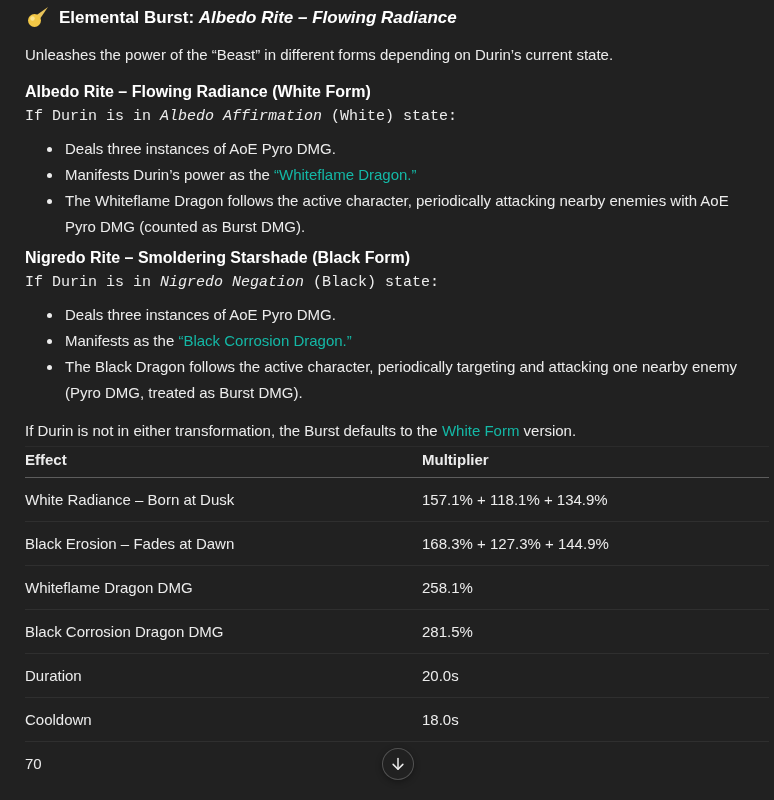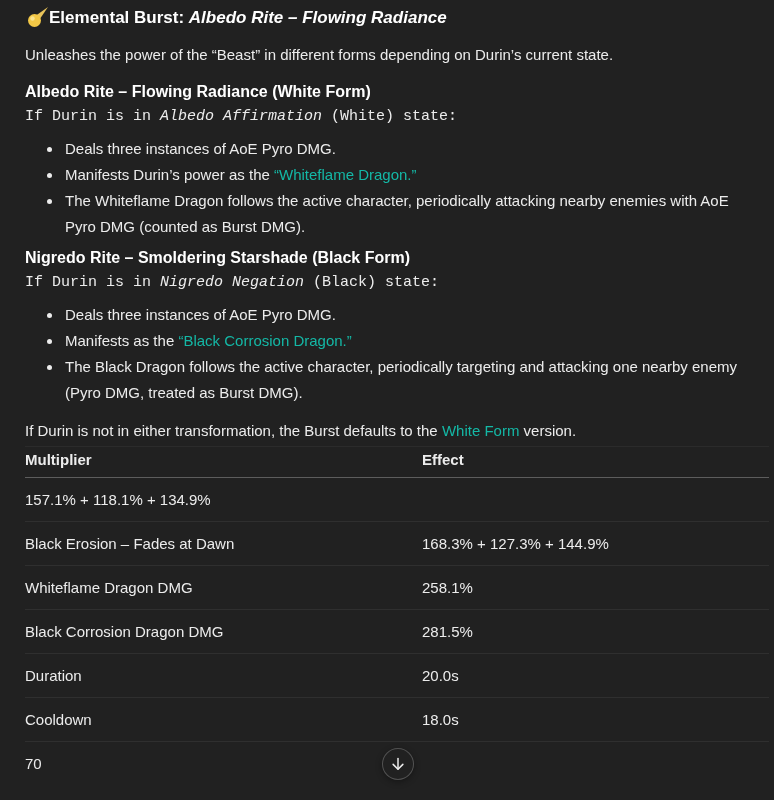--- a/index.html
+++ b/index.html
@@ -10,21 +10,21 @@
     color: #ececec;
     font-family: "Liberation Sans", sans-serif;
     font-size: 15px;
     line-height: 26px;
     overflow: hidden;
     position: relative;
   }
   .content { padding: 4px 25px 0 25px; }
 
   .msg-title {
-    display: flex; align-items: center; 
+    display: flex; align-items: center; gap: 10px;
     font-size: 17px; font-weight: bold; color: #ffffff;
     height: 28px; margin: 0 0 10px 0;
   }
   .msg-title .skill-name { font-style: italic; }
   .comet { width: 24px; height: 24px; flex: 0 0 auto; display: inline-flex; }
 
   p { margin: 0 0 12px 0; }
   p.intro { color: #ececec; }
 
   h4.form-heading {
@@ -112,25 +112,26 @@
   <ul class="feature-list">
     <li>Deals three instances of AoE Pyro DMG.</li>
     <li><span>Manifests as the </span><strong>“Black Corrosion Dragon.”</strong></li>
     <li>The Black Dragon follows the active character, periodically targeting and attacking one nearby enemy (Pyro DMG, treated as Burst DMG).</li>
   </ul>
 
   <p class="fallback"><span>If Durin is not in either transformation, the Burst defaults to the </span><strong>White Form</strong><span> version.</span></p>
 
   <div class="stats-table">
     <div class="t-row t-head">
+      <div class="t-cell">Effect</div>
       <div class="t-cell">Multiplier</div>
-      <div class="t-cell">Effect</div>
     </div>
     <div class="t-body">
       <div class="t-row">
+        <div class="t-cell">White Radiance – Born at Dusk</div>
         <div class="t-cell">157.1% + 118.1% + 134.9%</div>
       </div>
       <div class="t-row">
         <div class="t-cell">Black Erosion – Fades at Dawn</div>
         <div class="t-cell">168.3% + 127.3% + 144.9%</div>
       </div>
       <div class="t-row">
         <div class="t-cell">Whiteflame Dragon DMG</div>
         <div class="t-cell">258.1%</div>
       </div>

